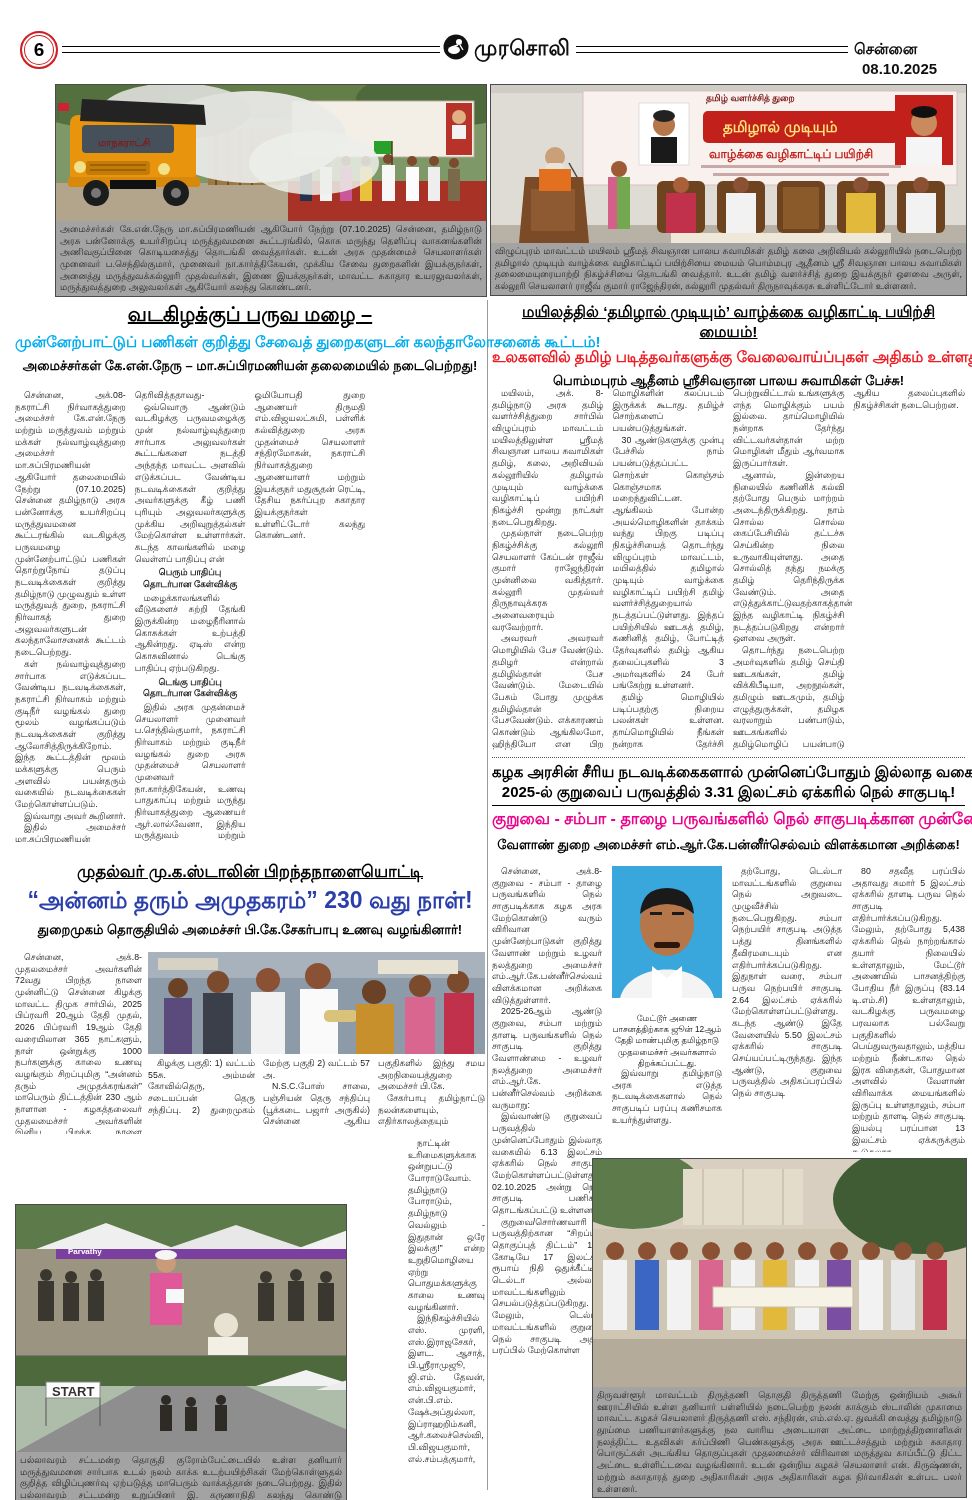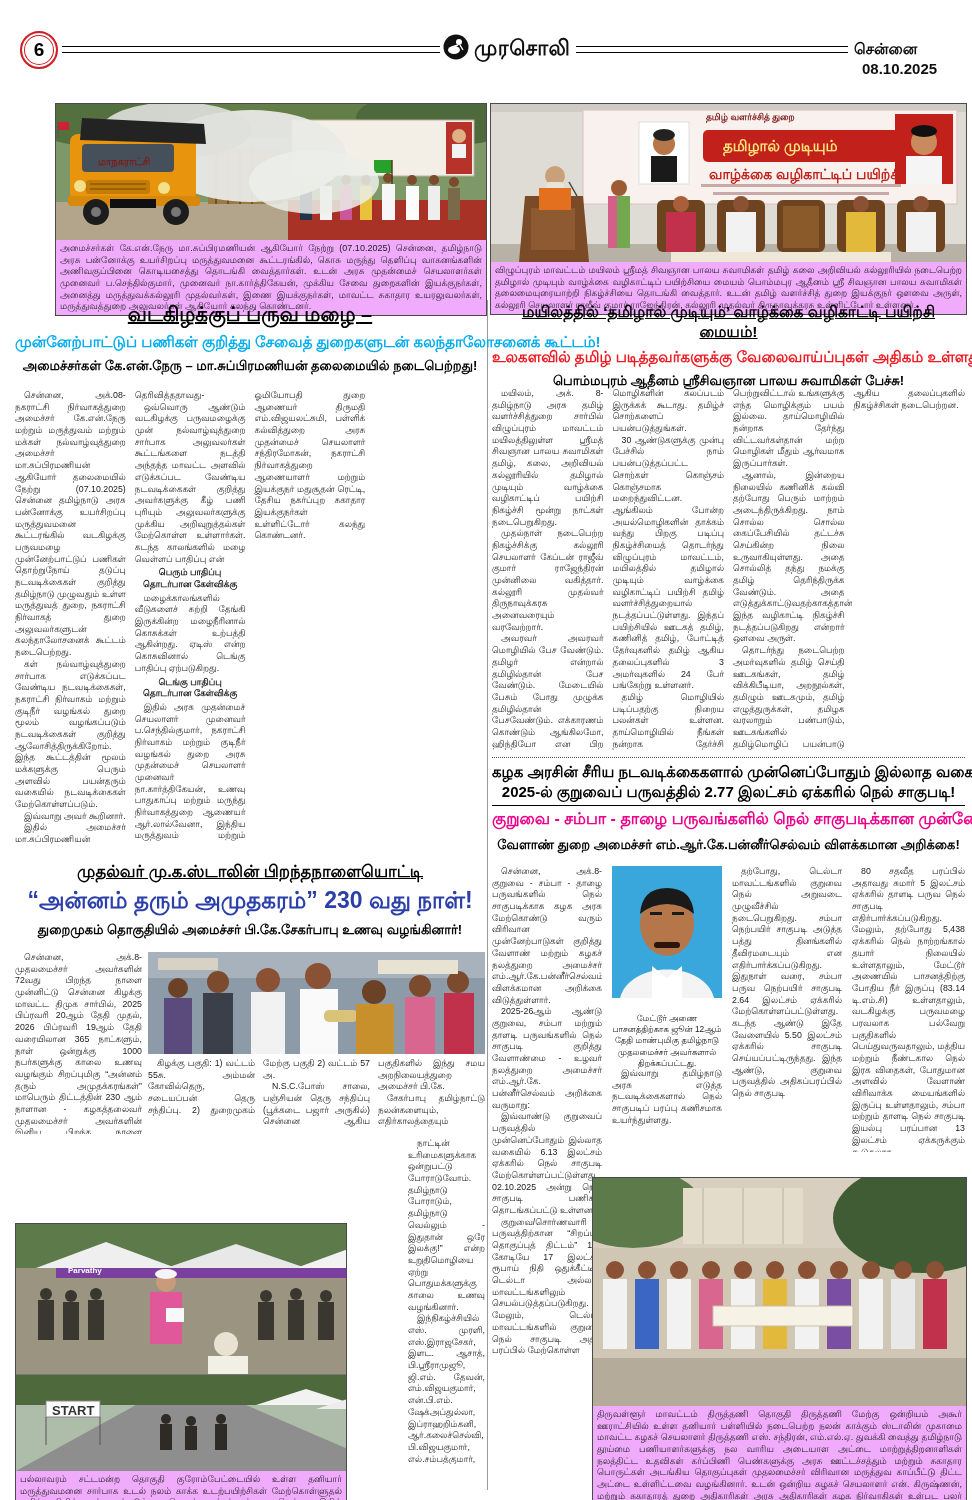--- a/index.html
+++ b/index.html
@@ -9,21 +9,21 @@
 
   
   .badge{position:absolute;left:20px;top:31px;width:34px;height:34px;border:2px solid #cf1f25;
          border-radius:50%;box-shadow:inset 0 0 0 2px #fff, inset 0 0 0 3px #cf1f25;
          display:flex;align-items:center;justify-content:center;font-weight:bold;font-size:19px;color:#000;}
   .rule2{position:absolute;height:5px;border-top:1.6px solid #000;border-bottom:1.6px solid #000;}
   .masthead{position:absolute;top:36px;font-weight:bold;font-size:21px;letter-spacing:0.5px;}
   .edition{position:absolute;top:40px;font-weight:bold;font-size:15px;}
 
   
-  .photobox{position:absolute;border:1px solid #4a4a4a;background:#f0abfc;box-sizing:border-box;margin-top:19px;}
+  .photobox{position:absolute;border:1px solid #4a4a4a;background:#a3a3a3;box-sizing:border-box;}
   .photobox .ph{position:relative;overflow:hidden;background:#9aa;}
   .photobox .cap{font-size:9px;line-height:1.3;text-align:justify;padding:3px 4px 2px;color:#222;}
 
   
   .hlblk{position:absolute;text-align:center;}
   .kicker{font-weight:bold;text-decoration:underline;color:#000;}
   .mainhl{font-weight:bold;white-space:nowrap;}
   .byline{font-weight:bold;color:#000;}
   .hl-cyan{color:#00aeef;}
   .hl-red{color:#ed1c24;}
@@ -172,21 +172,21 @@
           <rect x="235" y="108" width="30" height="40" fill="#f2f2f2"></rect>
         <rect x="292" y="102" width="36" height="42" fill="#8a5a2b"></rect>
         <circle cx="370" cy="100" r="8" fill="#8a5134"></circle>
           <rect x="355" y="108" width="30" height="40" fill="#e3b93c"></rect>
         <circle cx="430" cy="100" r="8" fill="#8a5134"></circle>
           <rect x="415" y="108" width="30" height="40" fill="#f2f2f2"></rect>
         <rect x="180" y="148" width="220" height="10" fill="#efe7d7"></rect>
       </svg>
       <div class="ovl" style="left:215px;top:8px;font-size:9px;color:#7a1a1a;">தமிழ் வளர்ச்சித் துறை</div>
       <div class="ovl" style="left:232px;top:33px;font-size:15px;color:#ffe27a;">தமிழால் முடியும்</div>
-      <div class="ovl" style="left:218px;top:62px;font-size:14px;color:#c2201a;">வாழ்க்கை வழிகாட்டிப் பயிற்சி</div>
+      <div class="ovl" style="left:218px;top:62px;font-size:12px;color:#c2201a;font-family:Liberation Serif, serif;">வாழ்க்கை வழிகாட்டிப் பயிற்சி</div>
     </div>
     <div class="cap">விழுப்புரம் மாவட்டம் மயிலம் ஸ்ரீமத் சிவஞான பாலய சுவாமிகள் தமிழ் கலை அறிவியல் கல்லூரியில் நடைபெற்ற தமிழால் முடியும் வாழ்க்கை வழிகாட்டிப் பயிற்சியை மையம் பொம்மபுர ஆதீனம் ஸ்ரீ சிவஞான பாலய சுவாமிகள் தலைமையுரையாற்றி நிகழ்ச்சியை தொடங்கி வைத்தார். உடன் தமிழ் வளர்ச்சித் துறை இயக்குநர் ஔவை அருள், கல்லூரி செயலாளர் ராஜீவ் குமார் ராஜேந்திரன், கல்லூரி முதல்வர் திருநாவுக்கரசு உள்ளிட்டோர் உள்ளனர்.</div>
   </div>
 
   <div class="hlblk" style="left:15px;top:303px;width:470px;">
     <div class="kicker" style="font-size:20px;">வடகிழக்குப் பருவ மழை –</div>
     <div class="mainhl hl-cyan" style="font-size:15px;margin-top:5px;">முன்னேற்பாட்டுப் பணிகள் குறித்து சேவைத் துறைகளுடன் கலந்தாலோசனைக் கூட்டம்!</div>
     <div class="byline" style="font-size:13px;margin-top:5px;">அமைச்சர்கள் கே.என்.நேரு – மா.சுப்பிரமணியன் தலைமையில் நடைபெற்றது!</div>
   </div>
   <div class="bt c4 abs" style="left:15px;top:390px;width:470px;height:462px;">
@@ -212,26 +212,26 @@
       <p>அவரவர் அவரவர் மொழியில் பேச வேண்டும். தமிழர் என்றால் தமிழில்தான் பேச வேண்டும். மேடையில் பேசும் போது முழுக்க தமிழில்தான் பேசவேண்டும். எக்காரணம் கொண்டும் ஆங்கிலமோ, ஹிந்தியோ என பிற மொழிகளின் கலப்படம் இருக்கக் கூடாது. தமிழ்ச் சொற்களைப் பயன்படுத்துங்கள்.</p>
       <p>30 ஆண்டுகளுக்கு முன்பு பேச்சில் நாம் பயன்படுத்தப்பட்ட சொற்கள் கொஞ்சம் கொஞ்சமாக மறைந்துவிட்டன. ஆங்கிலம் போன்ற அயல்மொழிகளின் தாக்கம் வந்து பிறகு படிப்பு நிகழ்ச்சியைத் தொடர்ந்து விழுப்புரம் மாவட்டம், மயிலத்தில் தமிழால் முடியும் வாழ்க்கை வழிகாட்டிப் பயிற்சி தமிழ் வளர்ச்சித்துறையால் நடத்தப்பட்டுள்ளது. இந்தப் பயிற்சியில் ஊடகத் தமிழ், கணினித் தமிழ், போட்டித் தேர்வுகளில் தமிழ் ஆகிய தலைப்புகளில் 3 அமர்வுகளில் 24 பேர் பங்கேற்று உள்ளனர்.</p>
       <p>தமிழ் மொழியில் படிப்பதற்கு நிறைய பலன்கள் உள்ளன. தாய்மொழியில் நீங்கள் நன்றாக தேர்ச்சி பெற்றுவிட்டால் உங்களுக்கு எந்த மொழிக்கும் பயம் இல்லை. தாய்மொழியில் நன்றாக தேர்ந்து விட்டவர்கள்தான் மற்ற மொழிகள் மீதும் ஆர்வமாக இருப்பார்கள்.</p>
       <p>ஆனால், இன்றைய நிலையில் கணினிக் கல்வி தற்போது பெரும் மாற்றம் அடைந்திருக்கிறது. நாம் சொல்ல சொல்ல கைப்பேசியில் தட்டச்சு செய்கின்ற நிலை உருவாகியுள்ளது. அதை சொல்லித் தந்து நமக்கு தமிழ் தெரிந்திருக்க வேண்டும். அதை எடுத்துக்காட்டுவதற்காகத்தான் இந்த வழிகாட்டி நிகழ்ச்சி நடத்தப்படுகிறது என்றார் ஔவை அருள்.</p>
       <p>தொடர்ந்து நடைபெற்ற அமர்வுகளில் தமிழ் செய்தி ஊடகங்கள், தமிழ் விக்கிபீடியா, அறநூல்கள், தமிழும் ஊடகமும், தமிழ் எழுத்துருக்கள், தமிழக வரலாறும் பண்பாடும், ஊடகங்களில் தமிழ்மொழிப் பயன்பாடு ஆகிய தலைப்புகளில் நிகழ்ச்சிகள் நடைபெற்றன.</p>
     </div>
 
   <div class="dotrule" style="left:492px;top:757px;width:473px;"></div>
   <div class="hlblk" style="left:492px;top:763px;width:473px;">
     <div class="kicker mainhl" style="font-size:15px;text-decoration:none;">கழக அரசின் சீரிய நடவடிக்கைகளால் முன்னெப்போதும் இல்லாத வகையில்</div>
-    <div class="kicker mainhl" style="font-size:15px;text-decoration:none;border-bottom:1.5px solid #000;padding-bottom:2px;">2025-ல் குறுவைப் பருவத்தில் 2.77 இலட்சம் ஏக்கரில் நெல் சாகுபடி!</div>
+    <div class="kicker mainhl" style="font-size:15px;text-decoration:none;border-bottom:1.5px solid #000;padding-bottom:2px;">2025-ல் குறுவைப் பருவத்தில் 3.31 இலட்சம் ஏக்கரில் நெல் சாகுபடி!</div>
     <div class="mainhl hl-magenta" style="font-size:16px;margin-top:4px;">குறுவை - சம்பா - தாழை பருவங்களில் நெல் சாகுபடிக்கான முன்னேற்பாடுகள்!</div>
     <div class="byline" style="font-size:13px;margin-top:7px;">வேளாண் துறை அமைச்சர் எம்.ஆர்.கே.பன்னீர்செல்வம் விளக்கமான அறிக்கை!</div>
   </div>
   <div class="bt abs" style="left:492px;top:866px;width:110px;height:624px;">
-      <p>சென்னை, அக்.8- குறுவை - சம்பா - தாழை பருவங்களில் நெல் சாகுபடிக்காக கழக அரசு மேற்கொண்டு வரும் விரிவான முன்னேற்பாடுகள் குறித்து வேளாண் மற்றும் கழகச் நலத்துறை அமைச்சர் எம்.ஆர்.கே.பன்னீர்செல்வம் விளக்கமான அறிக்கை விடுத்துள்ளார்.</p>
+      <p>சென்னை, அக்.8- குறுவை - சம்பா - தாழை பருவங்களில் நெல் சாகுபடிக்காக கழக அரசு மேற்கொண்டு வரும் விரிவான முன்னேற்பாடுகள் குறித்து வேளாண் மற்றும் உழவர் நலத்துறை அமைச்சர் எம்.ஆர்.கே.பன்னீர்செல்வம் விளக்கமான அறிக்கை விடுத்துள்ளார்.</p>
       <p>2025-26ஆம் ஆண்டு குறுவை, சம்பா மற்றும் தாளடி பருவங்களில் நெல் சாகுபடி குறித்து வேளாண்மை - உழவர் நலத்துறை அமைச்சர் எம்.ஆர்.கே. பன்னீர்செல்வம் அறிக்கை வருமாறு:</p>
       <p>இவ்வாண்டு குறுவைப் பருவத்தில் முன்னெப்போதும் இல்லாத வகையில் 6.13 இலட்சம் ஏக்கரில் நெல் சாகுபடி மேற்கொள்ளப்பட்டுள்ளது. 02.10.2025 அன்று நெல் சாகுபடி பணிகள் தொடங்கப்பட்டு உள்ளன.</p>
       <p>குறுவை/சொர்ணவாரி பருவத்திற்கான “சிறப்புத் தொகுப்புத் திட்டம்” 132 கோடியே 17 இலட்சம் ரூபாய் நிதி ஒதுக்கீட்டில் டெல்டா அல்லாத மாவட்டங்களிலும் செயல்படுத்தப்படுகிறது. மேலும், டெல்டா மாவட்டங்களில் குறுவை நெல் சாகுபடி அதிக பரப்பில் மேற்கொள்ள</p>
     </div>
 
   <div class="abs" style="left:612px;top:866px;width:110px;">
     <div>
       <svg width="110" height="132" viewBox="0 0 110 132">
         <rect width="110" height="132" fill="#39a7dc"></rect>
         <path d="M8,132 C18,94 92,94 102,132 Z" fill="#f4f4f4"></path>

